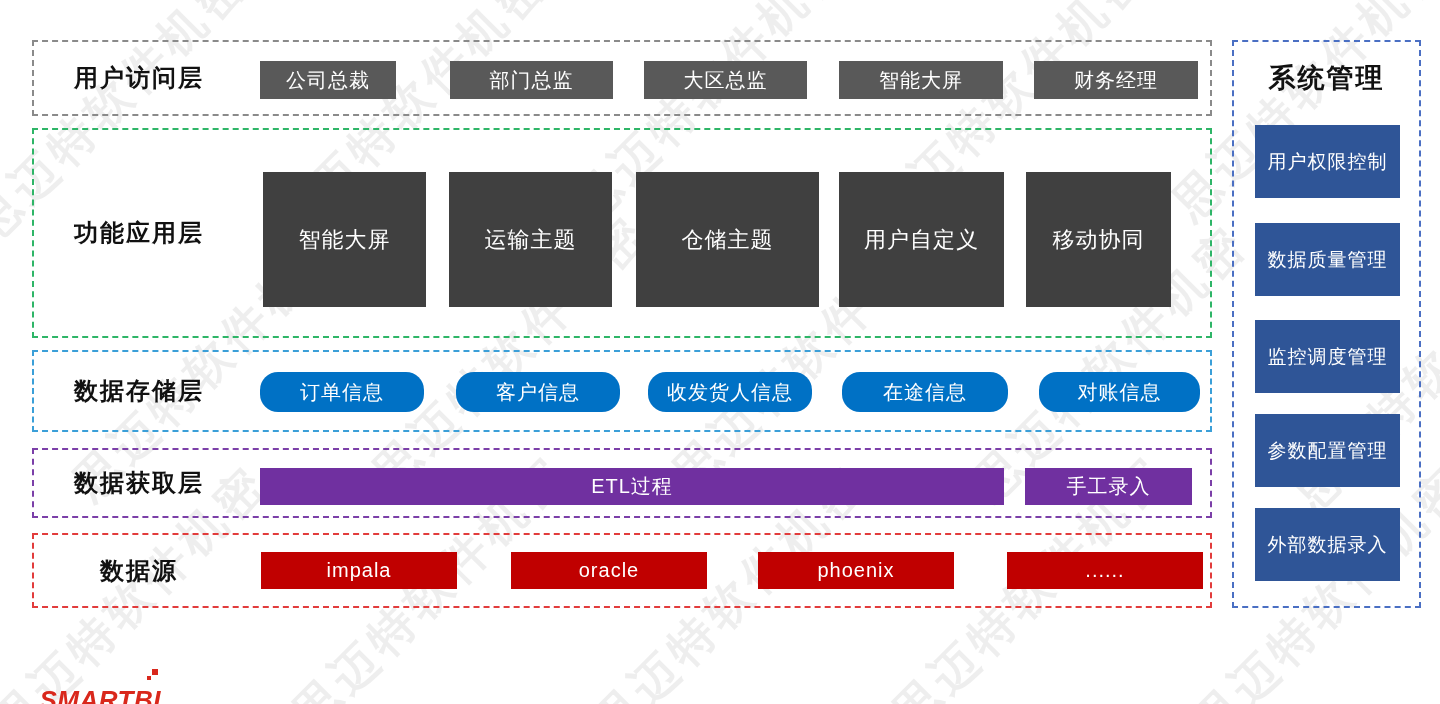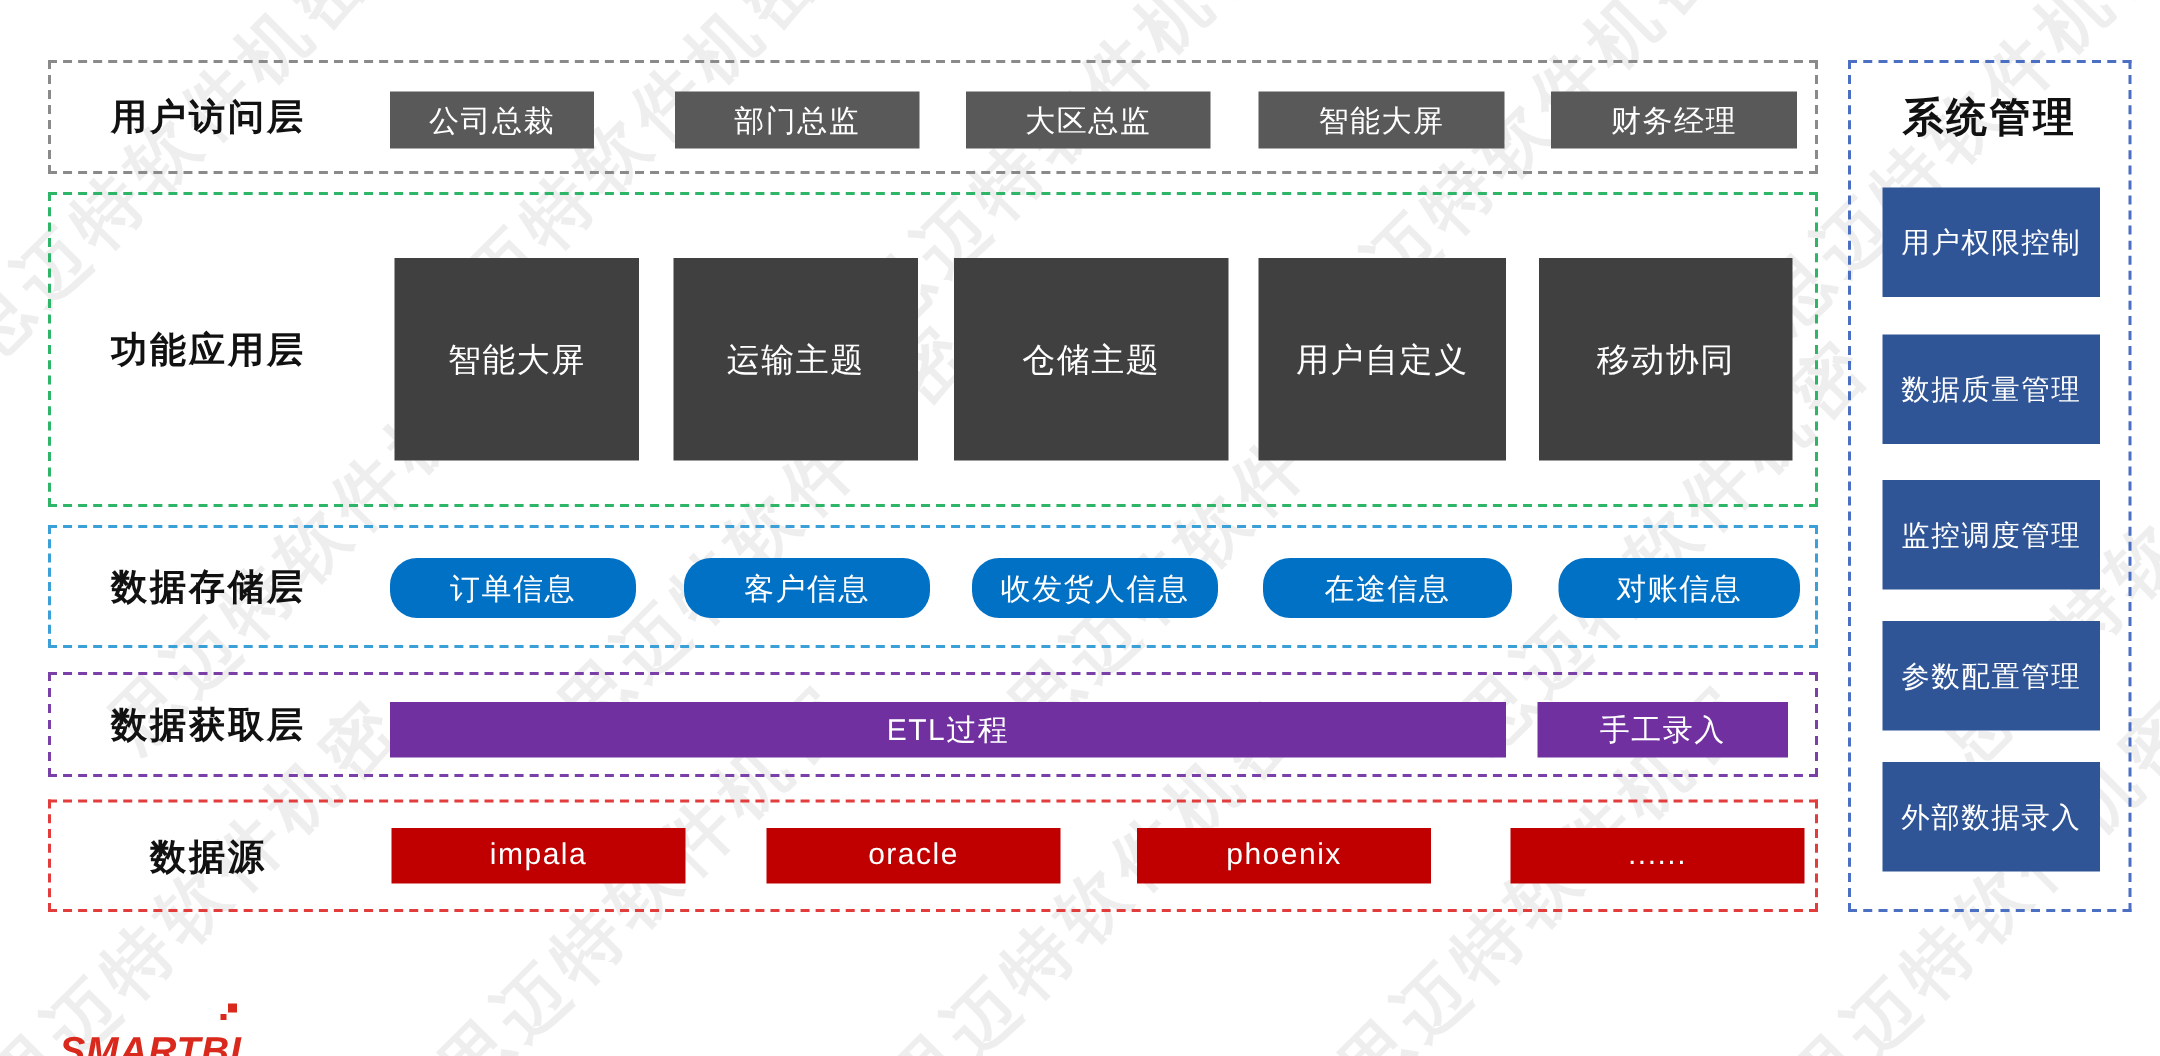--- a/index.html
+++ b/index.html
@@ -96,21 +96,21 @@
     <div class="box" style="left:805px;width:164px">智能大屏</div>
     <div class="box" style="left:1000px;width:164px">财务经理</div>
   </section>
 
   <section class="layer s2">
     <div class="layer-label">功能应用层</div>
     <div class="box" style="left:229px;width:163px">智能大屏</div>
     <div class="box" style="left:415px;width:163px">运输主题</div>
     <div class="box" style="left:602px;width:183px">仓储主题</div>
     <div class="box" style="left:805px;width:165px">用户自定义</div>
-    <div class="box" style="left:992px;width:169px">移动协同</div>
+    <div class="box" style="left:992px;width:145px">移动协同</div>
   </section>
 
   <section class="layer s3">
     <div class="layer-label">数据存储层</div>
     <div class="box" style="left:226px;width:164px">订单信息</div>
     <div class="box" style="left:422px;width:164px">客户信息</div>
     <div class="box" style="left:614px;width:164px">收发货人信息</div>
     <div class="box" style="left:808px;width:166px">在途信息</div>
     <div class="box" style="left:1005px;width:161px">对账信息</div>
   </section>

